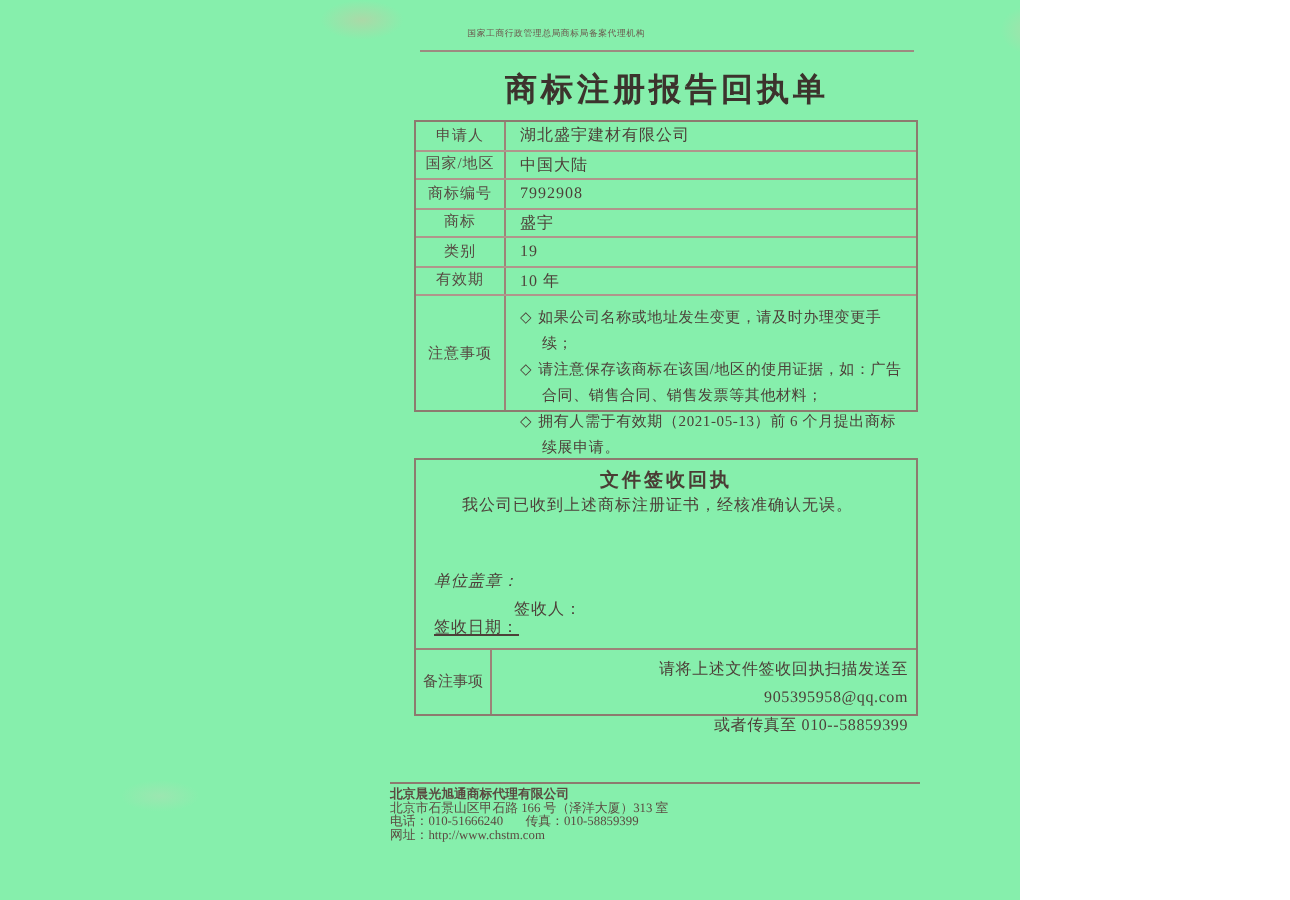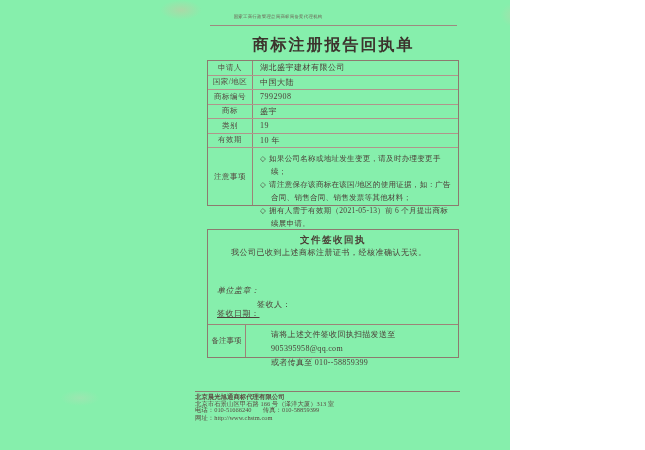--- a/index.html
+++ b/index.html
@@ -80,21 +80,21 @@
   .sign-date-label{position:absolute;top:78px;left:9px;letter-spacing:.5px;color:#4d4039;text-decoration:underline;}
   .remark-row{
     position:absolute;left:0;bottom:0;width:100%;height:33px;
     border-top:1px solid #9d8378;display:flex;box-sizing:border-box;gap:18px;
   }
   .remark-label{
     width:38px;flex:0 0 38px;border-right:1px solid #9d8378;
     display:flex;align-items:center;justify-content:center;
     font-size:7.5px;color:#564a42;box-sizing:border-box;
   }
-  .remark-content{flex:1;padding:3px 4px 0 7px;color:#4d4039;}
+  .remark-content{flex:1;padding:3px 4px 0 7px;color:#4d4039;text-align:right;}
   .remark-content div{line-height:14px;letter-spacing:.3px;font-size:8px;}
 
   
   .footer{position:absolute;left:195px;top:391px;width:265px;}
   .footer-rule{border-top:1.5px solid #8d7a6f;width:265px;margin-bottom:2px;}
   .footer-lines{
     transform:scale(0.8);transform-origin:left top;
     font-size:8px;line-height:8.5px;color:#5b4a41;white-space:nowrap;
   }
   .footer-lines .company{font-weight:bold;}

